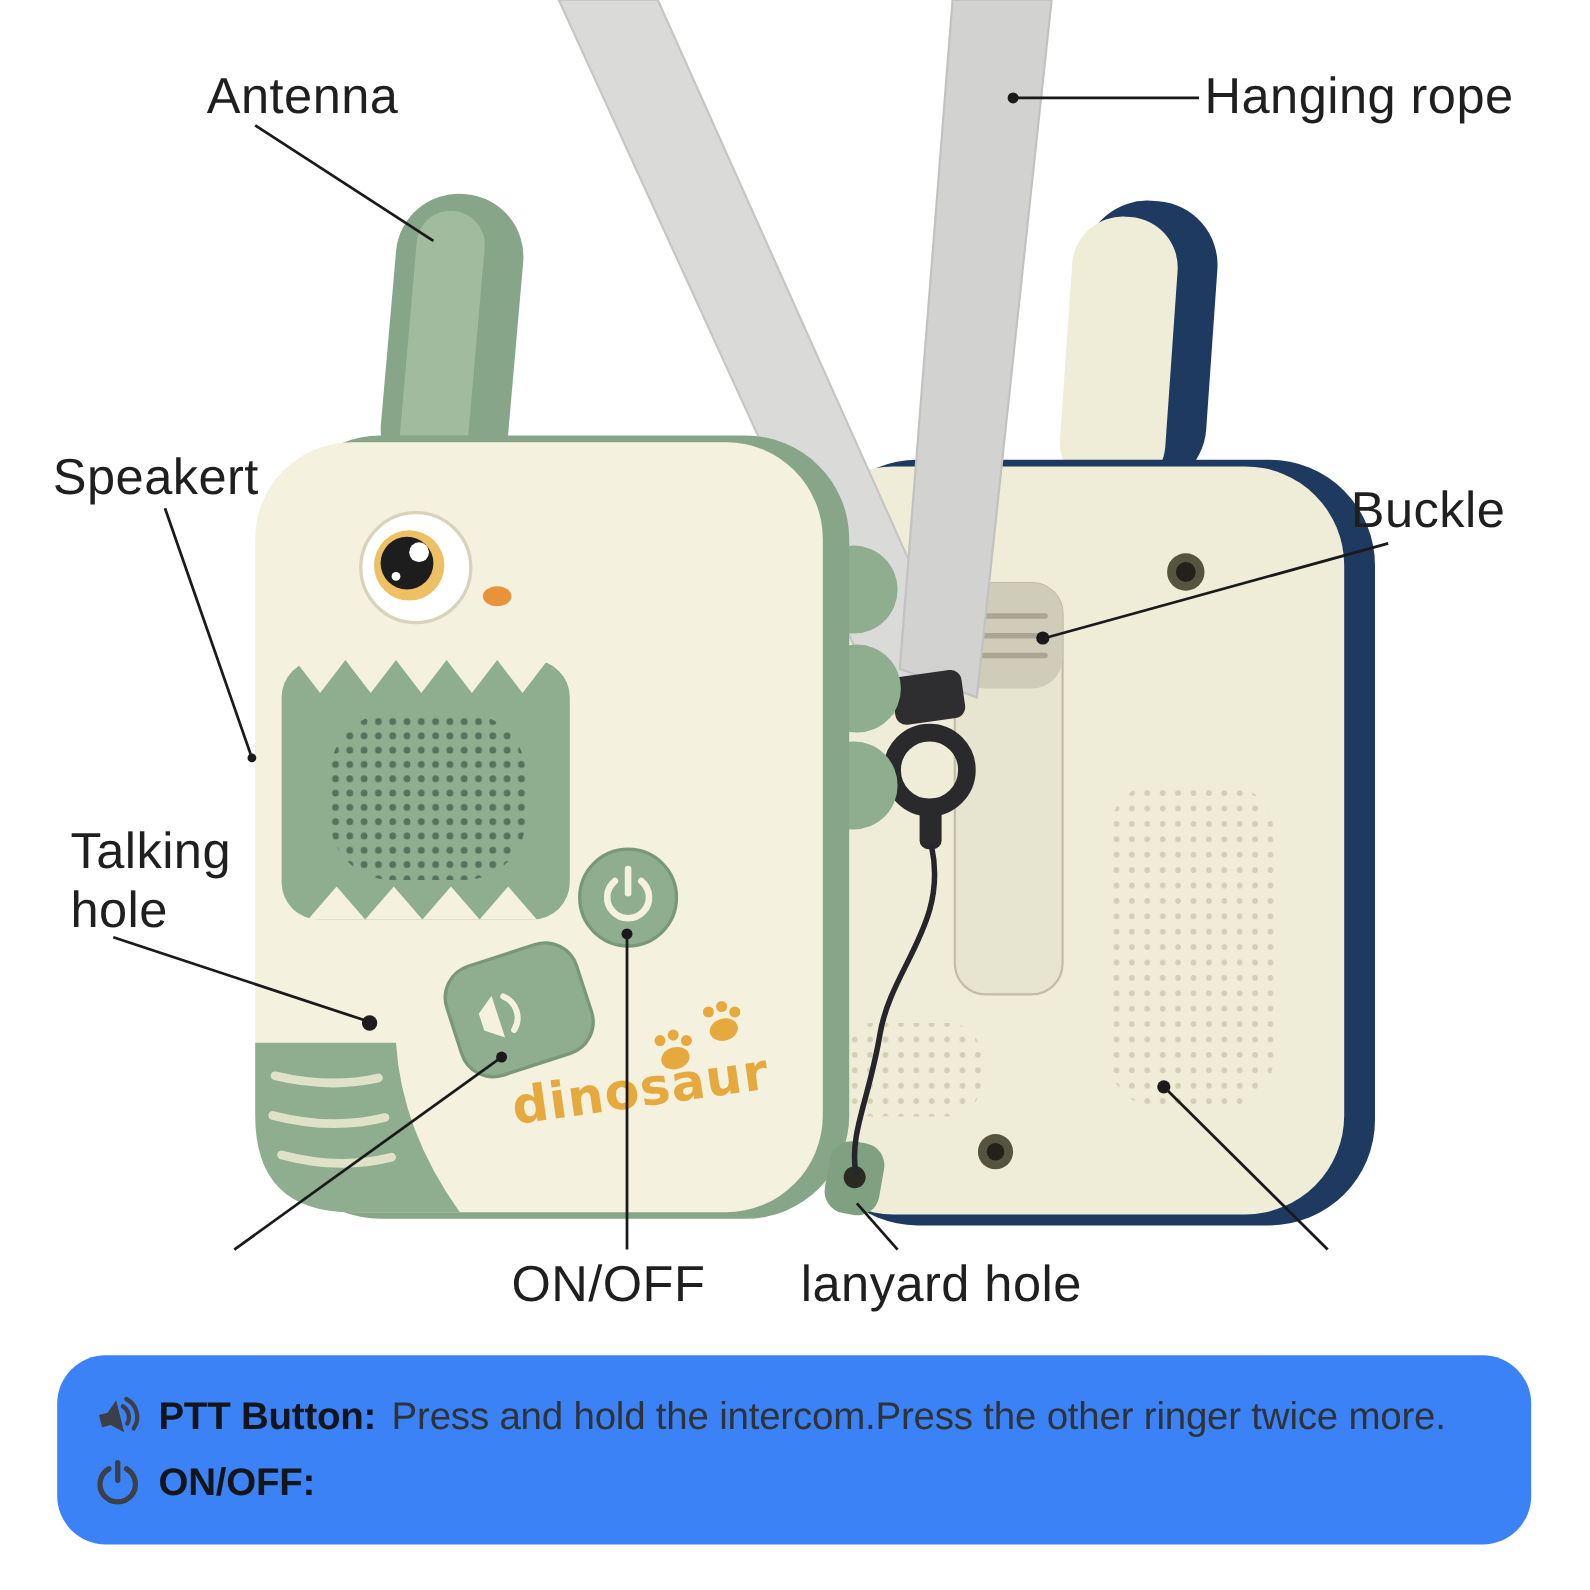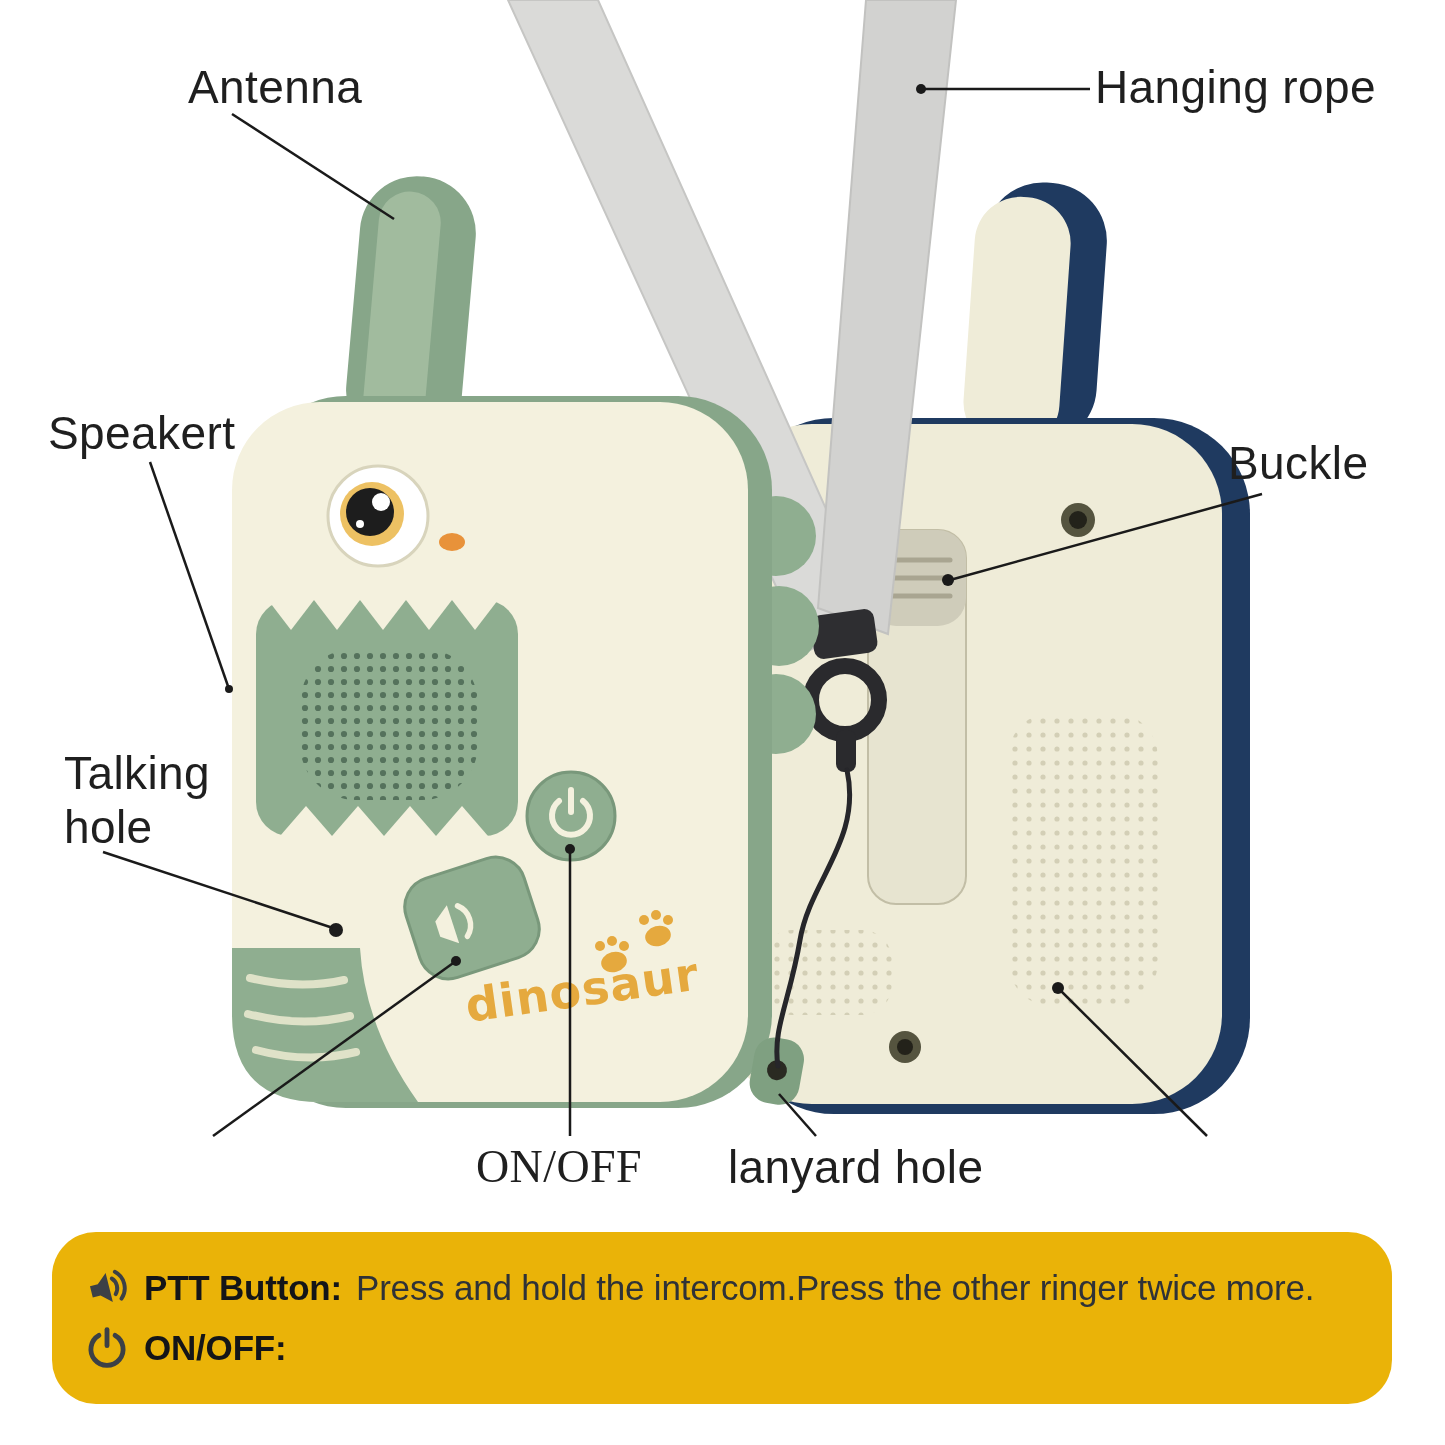--- a/index.html
+++ b/index.html
@@ -7,21 +7,21 @@
   body { font-family:"Liberation Sans","DejaVu Sans",sans-serif; }
   .stage{ position:relative; width:1445px; height:1445px; background:#ffffff; overflow:hidden; }
   .art{ position:absolute; left:0; top:0; width:1445px; height:1445px; }
   .callout{
     position:absolute; font-size:46px; color:#1f1f1f; line-height:1.18;
     letter-spacing:.4px; white-space:nowrap;
   }
   .callout.wrap{ white-space:normal;margin-left:20px; }
   .info-box{
     position:absolute; left:52px; top:1232px; width:1340px; height:172px;
-    background:#eab308; border-radius:44px;
+    background:#3b82f6; border-radius:44px;
     display:flex; flex-direction:column; justify-content:center; gap:14px;
     padding:0 32px;
   }
   .info-row{ display:flex; align-items:center; gap:14px; font-size:35px; color:#2f3237; white-space:nowrap; letter-spacing:-.2px; }
   .info-row .ic{ flex:0 0 auto; display:flex; align-items:center; }
   .it-title{ font-weight:bold; color:#141518; }
   .it-text{ color:#2f3237; }
 </style>
 </head>
 <body>
@@ -171,21 +171,21 @@
       <circle cx="570" cy="849" r="5"></circle>
       <circle cx="229" cy="689" r="4"></circle>
     </g>
   </svg>
 
   <div class="callout" style="left:148px; top:60px;margin-left:40px;">Antenna</div>
   <div class="callout" style="left:48px;  top:406px;">Speakert</div>
   <div class="callout" style="left:1095px; top:60px;">Hanging rope</div>
   <div class="callout wrap" style="left:44px; top:746px; width:195px;">Talking hole</div>
   <div class="callout" style="left:1228px; top:436px;">Buckle</div>
-  <div class="callout" style="left:476px; top:1140px;font-family:Liberation Serif, serif;">ON/OFF</div>
+  <div class="callout" style="left:465px; top:1140px;">ON/OFF</div>
   <div class="callout" style="left:728px; top:1140px;">lanyard hole</div>
 
   <div class="info-box">
     <div class="info-row">
       <span class="ic">
         <svg width="46" height="46" viewBox="0 0 40 40">
           <g transform="rotate(-14 20 20)" fill="#3c4046" stroke="#3c4046">
             <polygon points="6,15 13,15 22,7 22,33 13,25 6,25" stroke="none"></polygon>
             <path d="M26 13 a10 10 0 0 1 0 14" fill="none" stroke-width="3.4" stroke-linecap="round"></path>
             <path d="M30 8 a16 16 0 0 1 0 24" fill="none" stroke-width="3.4" stroke-linecap="round"></path>

